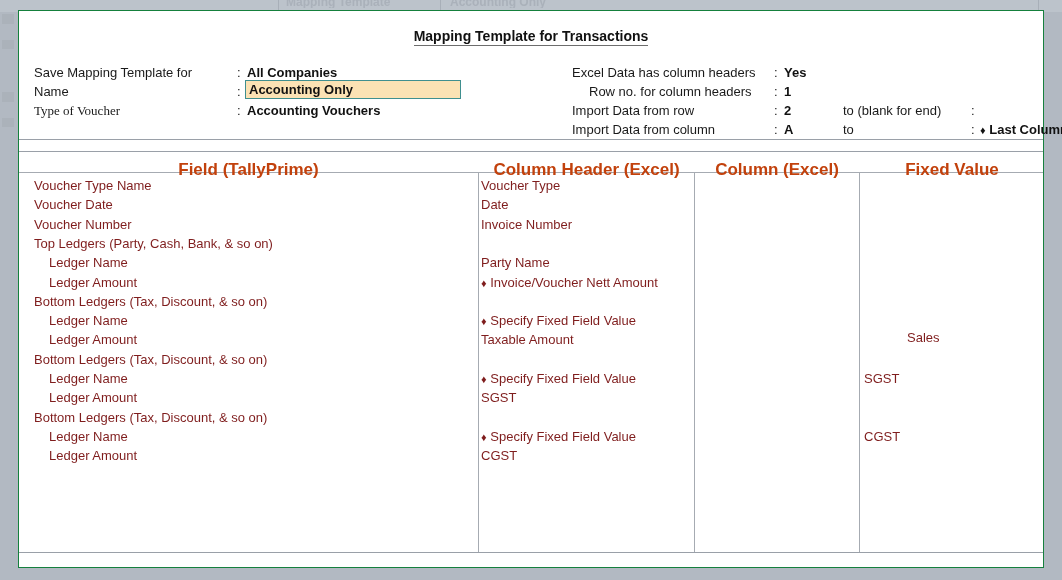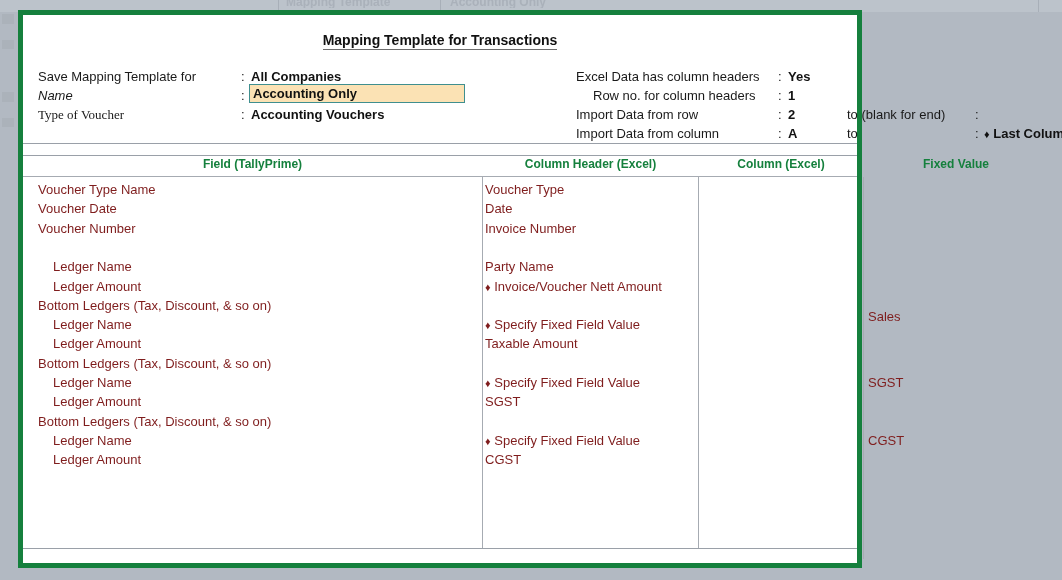--- a/index.html
+++ b/index.html
@@ -28,43 +28,43 @@
 
   
   .rail-ghost{position:absolute;left:2px;width:12px;background:#a9b0b9;opacity:.85;}
   #rail-g1{top:14px;height:10px;}
   #rail-g2{top:40px;height:9px;}
   #rail-g3{top:92px;height:10px;}
   #rail-g4{top:118px;height:9px;}
 
   
   #dialog{
-    position:absolute;left:18px;top:10px;width:844px;height:558px;
-    background:#ffffff;border:5px solid #15803d;box-sizing:border-box;
+    position:absolute;left:18px;top:10px;width:1026px;height:558px;
+    background:#ffffff;border:1px solid #15803d;box-sizing:border-box;
   }
 
   
   #param-panel{position:relative;height:128px;}
   #dialog-title{
     position:absolute;left:0;right:0;top:17px;text-align:center;
     font-size:14px;font-weight:bold;color:#111;
   }
   #dialog-title span{border-bottom:1px solid #6d6d6d;padding-bottom:1px;}
 
   .prm{position:absolute;white-space:nowrap;font-size:13px;line-height:16px;}
   .prm-label{color:#1a1a1a;}
   .prm-colon{color:#1a1a1a;}
   .prm-value{font-weight:bold;color:#111;}
 
   
   #p-l1-label{left:15px;top:54px;}
   #p-l1-colon{left:218px;top:54px;}
   #p-l1-value{left:228px;top:54px;}
 
-  #p-l2-label{left:15px;top:73px;font-style:italic;}
+  #p-l2-label{left:15px;top:73px;}
   #p-l2-colon{left:218px;top:73px;}
   #name-input{
     position:absolute;left:226px;top:69px;width:216px;height:19px;
     background:#fbe2b4;border:1px solid #3f8f8f;box-sizing:border-box;
   }
   #p-l2-value{position:absolute;left:230px;top:70px;font-size:13px;font-weight:bold;color:#111;line-height:17px;}
 
   #p-l3-label{left:15px;top:92px;font-family:Liberation Serif, serif;}
   #p-l3-colon{left:218px;top:92px;}
   #p-l3-value{left:228px;top:92px;}
@@ -92,21 +92,21 @@
   #p-r4-to-value{left:961px;top:111px;}
   .diamond{font-size:11px;}
 
   
   #panel-sep{position:absolute;left:0;right:0;top:128px;height:11px;background:#ffffff;border-top:1px solid #9aa0a8;border-bottom:1px solid #9aa0a8;}
 
   
   #grid{position:absolute;left:0;top:139px;right:0;bottom:0;}
   #grid-head{position:relative;height:22px;border-bottom:1px solid #a6abb2;}
   .col-head{
-    position:absolute;top:3px;text-align:center;font-size:12px;font-weight:bold;color:#15803d;
+    position:absolute;top:10px;text-align:center;font-size:17px;font-weight:bold;color:#c2410c;
   }
   #ch-field{left:0px;width:459px;}
   #ch-colheader{left:460px;width:215px;}
   #ch-column{left:676px;width:164px;}
   #ch-fixed{left:841px;width:184px;}
 
   #grid-body{position:relative;height:382px;}
   .vline{position:absolute;top:0;bottom:0;width:1px;background:#a6abb2;}
   #vl-1{left:459px;}
   #vl-2{left:675px;}
@@ -192,28 +192,29 @@
     <div id="grid-body">
       <div class="vline" id="vl-1"></div>
       <div class="vline" id="vl-2"></div>
       <div class="vline" id="vl-3"></div>
     <div class="cell c-field" style="top: 5px;">Voucher Type Name</div>
         <div class="cell c-header" style="top: 5px;"><span>Voucher Type</span></div>
         <div class="cell c-field" style="top: 24.3px;">Voucher Date</div>
         <div class="cell c-header" style="top: 24.3px;"><span>Date</span></div>
         <div class="cell c-field" style="top: 43.6px;">Voucher Number</div>
         <div class="cell c-header" style="top: 43.6px;"><span>Invoice Number</span></div>
+        <div class="cell c-field" style="top: 62.9px;">Top Ledgers (Party, Cash, Bank, &amp; so on)</div>
         <div class="cell c-field indent" style="top: 82.2px;">Ledger Name</div>
         <div class="cell c-header" style="top: 82.2px;"><span>Party Name</span></div>
         <div class="cell c-field indent" style="top: 101.5px;">Ledger Amount</div>
         <div class="cell c-header" style="top: 101.5px;"><span class="diamond">♦</span> <span>Invoice/Voucher Nett Amount</span></div>
         <div class="cell c-field" style="top: 120.8px;">Bottom Ledgers (Tax, Discount, &amp; so on)</div>
         <div class="cell c-field indent" style="top: 140.1px;">Ledger Name</div>
         <div class="cell c-header" style="top: 140.1px;"><span class="diamond">♦</span> <span>Specify Fixed Field Value</span></div>
-        <div class="cell c-fixed" style="top: 132px;">Sales</div>
+        <div class="cell c-fixed" style="top: 157px; margin-left: 43px;">Sales</div>
         <div class="cell c-field indent" style="top: 159.4px;">Ledger Amount</div>
         <div class="cell c-header" style="top: 159.4px;"><span>Taxable Amount</span></div>
         <div class="cell c-field" style="top: 178.7px;">Bottom Ledgers (Tax, Discount, &amp; so on)</div>
         <div class="cell c-field indent" style="top: 198px;">Ledger Name</div>
         <div class="cell c-header" style="top: 198px;"><span class="diamond">♦</span> <span>Specify Fixed Field Value</span></div>
         <div class="cell c-fixed" style="top: 198px;">SGST</div>
         <div class="cell c-field indent" style="top: 217.3px;">Ledger Amount</div>
         <div class="cell c-header" style="top: 217.3px;"><span>SGST</span></div>
         <div class="cell c-field" style="top: 236.6px;">Bottom Ledgers (Tax, Discount, &amp; so on)</div>
         <div class="cell c-field indent" style="top: 255.9px;">Ledger Name</div>

